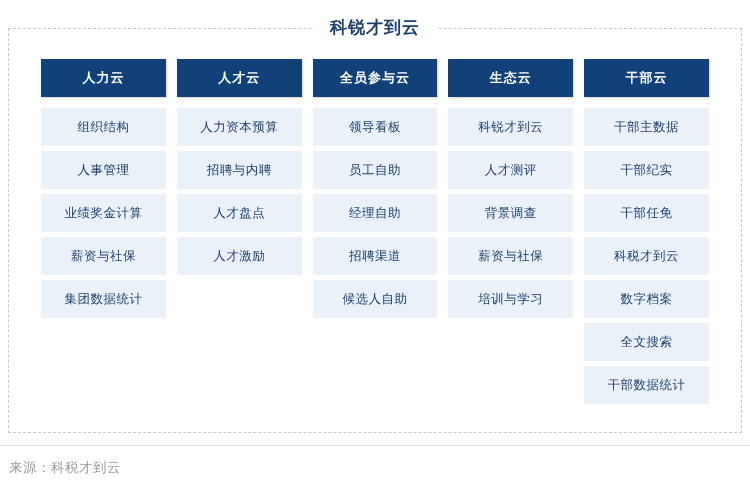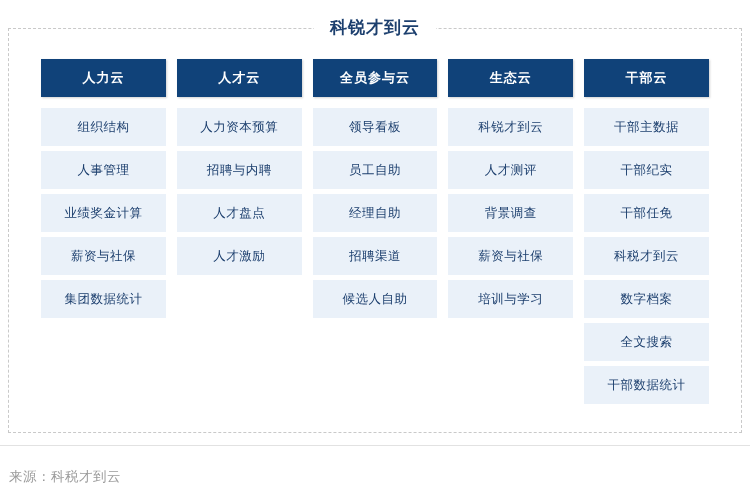--- a/index.html
+++ b/index.html
@@ -105,21 +105,20 @@
     height: 1px;
     background: #e2e2e2;
   }
   #footer-text {
     position: absolute;
     left: 9px;
     top: 459px;
     color: #9a9a9a;
     font-size: 13.5px;
     letter-spacing: 0.5px;
-    margin-top: 9px;
   }
 </style>
 </head>
 <body>
 
 <div id="canvas">
 
   <div id="frame"></div>
 
   <div id="title-wrap">

